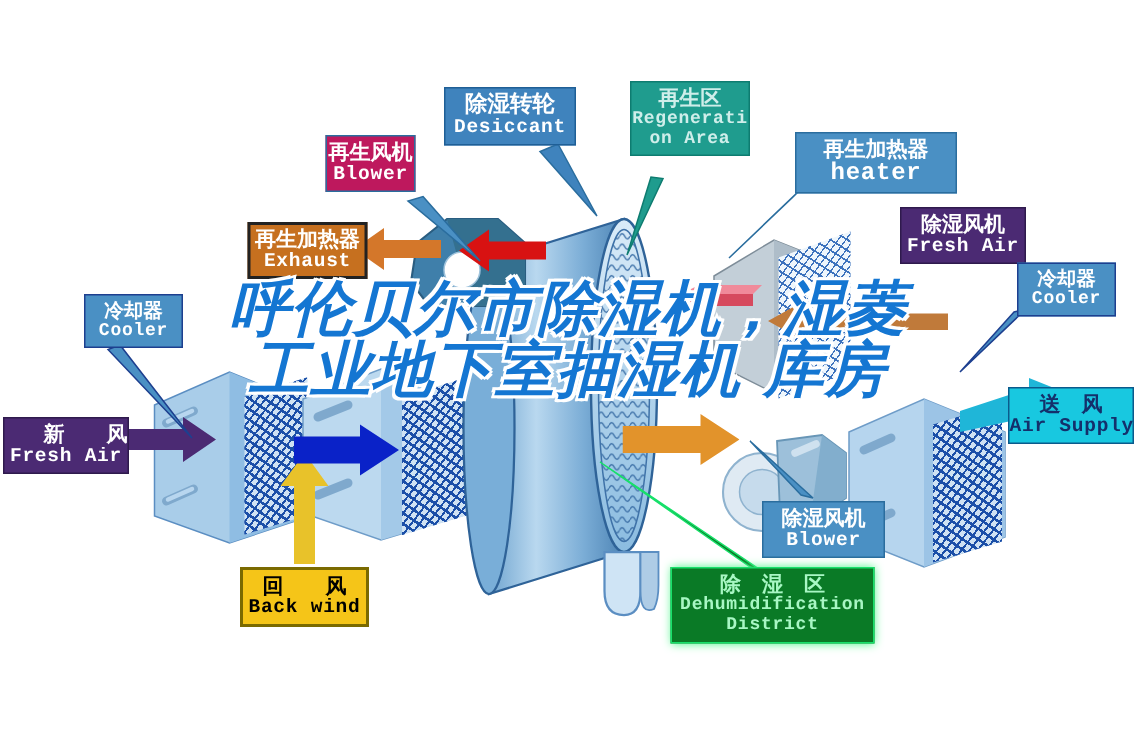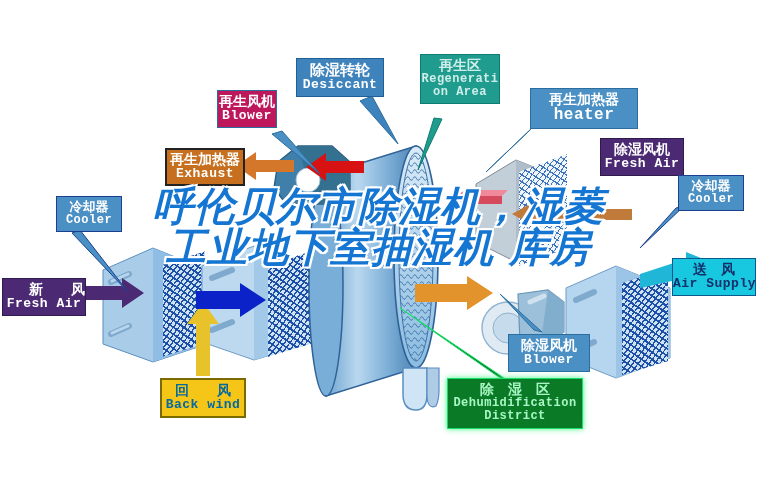--- a/index.html
+++ b/index.html
@@ -265,21 +265,21 @@
   <div class="lbl" style="left:165px;top:148px;width:80px;padding:2px 0 3px;background:#c6701f;border:2px solid #222222;color:#ffffff;">
     <span class="cn" style="font-size:14px;">再生加热器</span>
     <span class="en" style="font-size:13px;">Exhaust</span>
   </div>
 
   <div class="lbl" style="left:2px;top:278px;width:84px;padding:3px 0 4px;background:#4b2a73;border:1.5px solid #2f1a4d;color:#ffffff;">
     <span class="cn" style="font-size:14px;text-align:right;">新　　风</span>
     <span class="en" style="font-size:13px;">Fresh Air</span>
   </div>
 
-  <div class="lbl" style="left:160px;top:378px;width:86px;padding:3px 0 4px;background:#f5c518;border:2px solid #7a6a00;color:#0369a1;">
+  <div class="lbl" style="left:160px;top:378px;width:86px;padding:3px 0 4px;background:#f5c518;border:2px solid #7a6a00;color:#000000;">
     <span class="cn" style="font-size:14px;">回　　风</span>
     <span class="en" style="font-size:13px;">Back wind</span>
   </div>
 
   <div class="lbl" style="left:508px;top:334px;width:82px;padding:3px 0 4px;background:#4a90c4;border:1.5px solid #2a6d9e;color:#ffffff;">
     <span class="cn" style="font-size:14px;">除湿风机</span>
     <span class="en" style="font-size:13px;">Blower</span>
   </div>
 
   <div class="lbl" style="left:447px;top:378px;width:136px;padding:3px 0 5px;background:#0a7a26;border:1.5px solid #17e06a;color:#a8f7c4;box-shadow:0 0 6px #4cf58a;">

